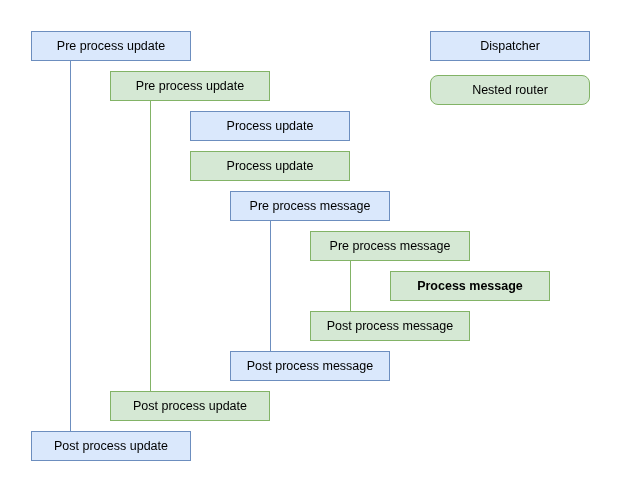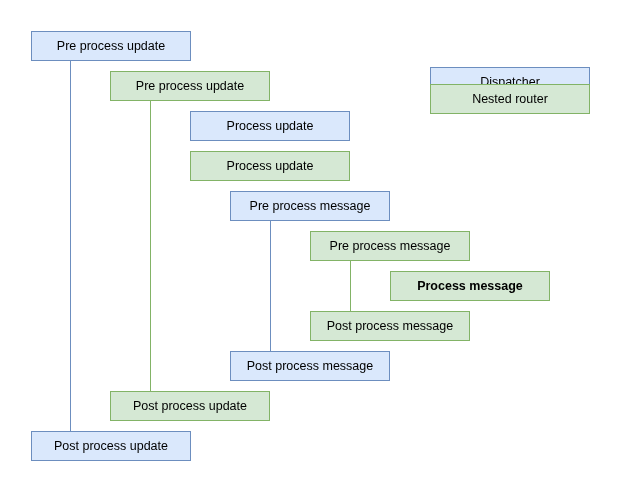--- a/index.html
+++ b/index.html
@@ -59,16 +59,16 @@
   <div class="node dispatcher" style="left: 190px; top: 111px;">Process update</div>
   <div class="node router" style="left: 190px; top: 151px;">Process update</div>
   <div class="node dispatcher" style="left: 230px; top: 191px;">Pre process message</div>
   <div class="node router" style="left: 310px; top: 231px;">Pre process message</div>
   <div class="node router" style="left: 390px; top: 271px; font-weight: bold;">Process message</div>
   <div class="node router" style="left: 310px; top: 311px;">Post process message</div>
   <div class="node dispatcher" style="left: 230px; top: 351px;">Post process message</div>
   <div class="node router" style="left: 110px; top: 391px;">Post process update</div>
   <div class="node dispatcher" style="left: 31px; top: 431px;">Post process update</div>
 
-  <div class="node dispatcher" style="left: 430px; top: 31px; margin-top: 36px;">Dispatcher</div>
-  <div class="node router" style="left: 430px; top: 84px;">Nested router</div>
+  <div class="node dispatcher" style="left: 430px; top: 31px;">Dispatcher</div>
+  <div class="node router" style="left: 430px; top: 75px; border-radius: 8px;">Nested router</div>
 
 </div>
 
 </body></html>

